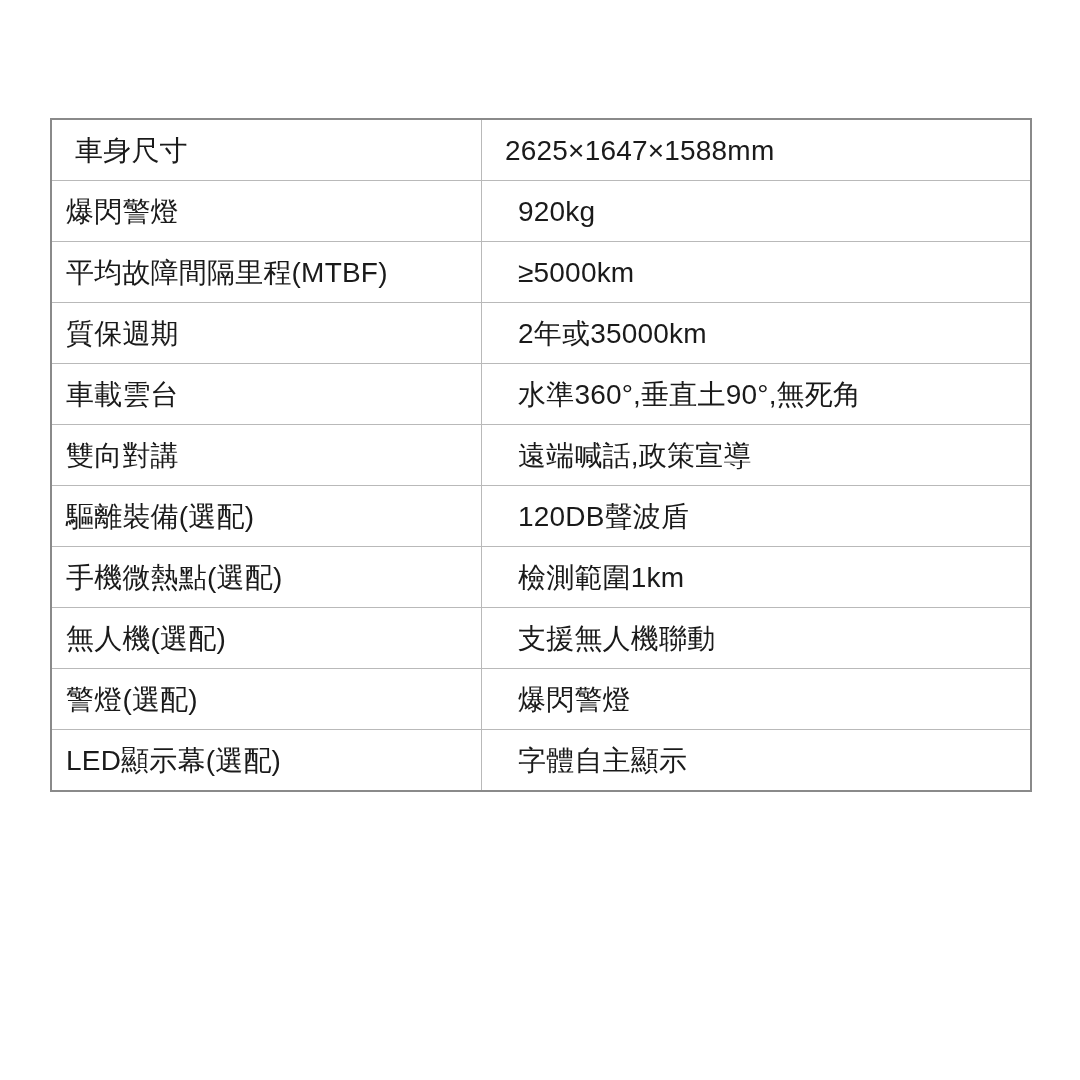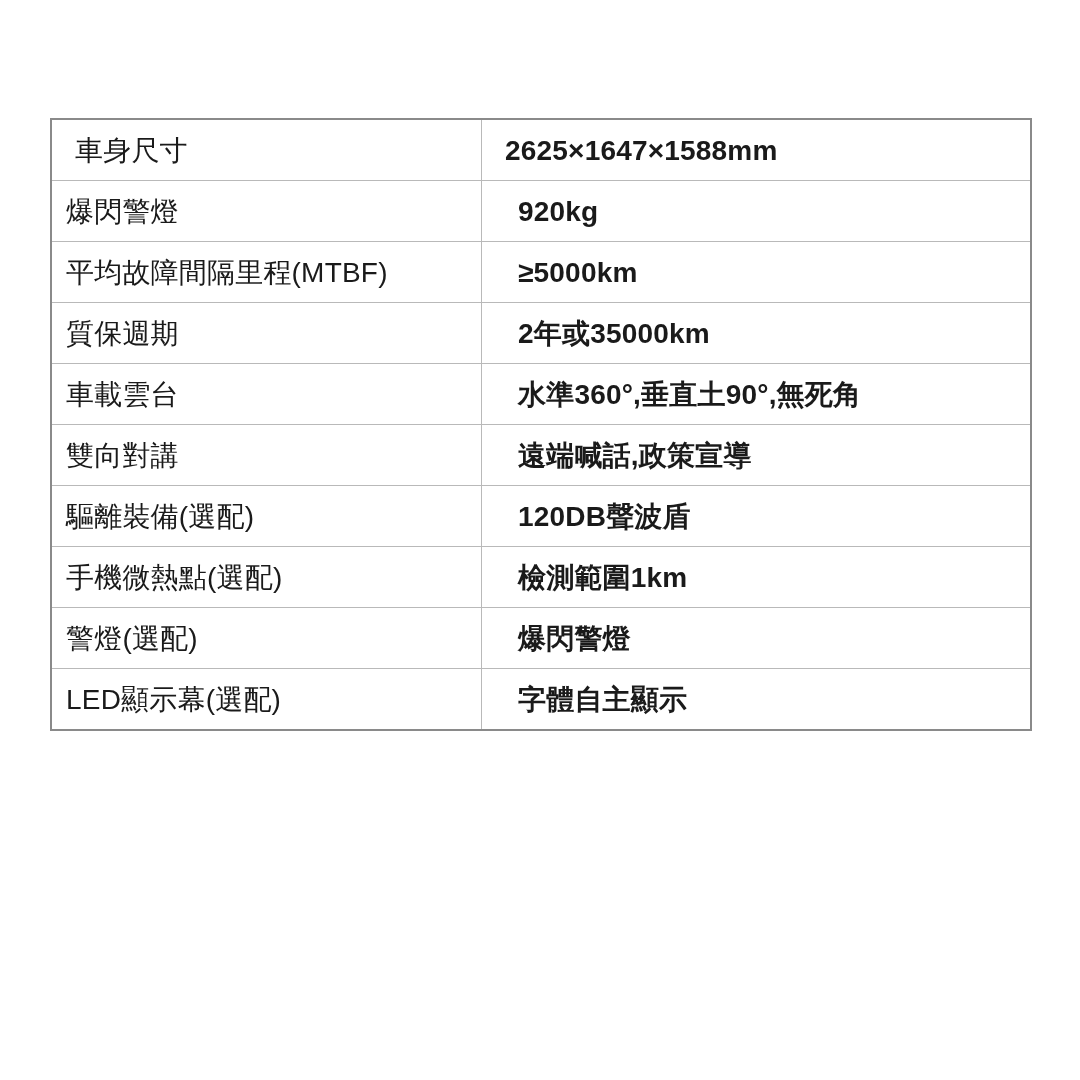--- a/index.html
+++ b/index.html
@@ -53,21 +53,20 @@
   table.spec-table tr:last-child td {
     border-bottom: none;
   }
   table.spec-table td.label {
     width: 406px;
     border-left: none;
   }
   table.spec-table td.value {
     border-right: none;
     padding-left: 36px;
-    font-weight: bold;
   }
 </style>
 </head>
 <body>
 
 <div class="page">
   <div class="spec-table-wrap">
     <table class="spec-table">
       <tbody>
         <tr>
@@ -96,20 +95,24 @@
         </tr>
         <tr>
           <td class="label">驅離裝備(選配)</td>
           <td class="value">120DB聲波盾</td>
         </tr>
         <tr>
           <td class="label">手機微熱點(選配)</td>
           <td class="value">檢測範圍1km</td>
         </tr>
         <tr>
+          <td class="label">無人機(選配)</td>
+          <td class="value">支援無人機聯動</td>
+        </tr>
+        <tr>
           <td class="label">警燈(選配)</td>
           <td class="value">爆閃警燈</td>
         </tr>
         <tr>
           <td class="label">LED顯示幕(選配)</td>
           <td class="value">字體自主顯示</td>
         </tr>
       </tbody>
     </table>
   </div>

